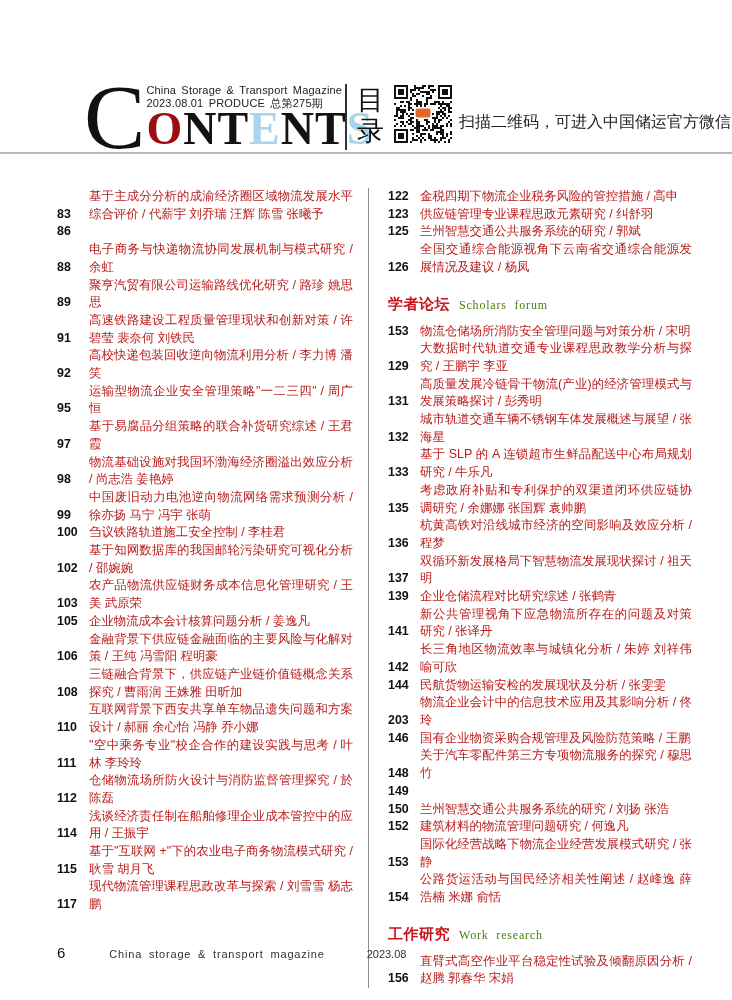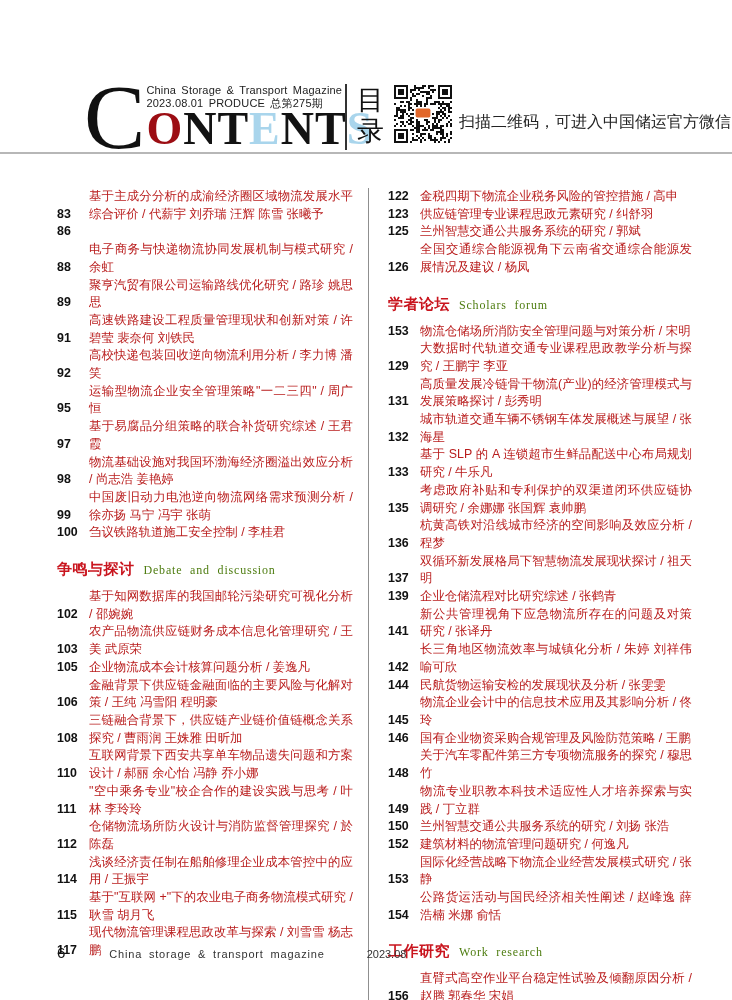--- a/index.html
+++ b/index.html
@@ -399,21 +399,20 @@
           <span class="title">物流基础设施对我国环渤海经济圈溢出效应分析 / 尚志浩 姜艳婷</span>
         </div>
         <div class="entry">
           <span class="num">99</span>
           <span class="title">中国废旧动力电池逆向物流网络需求预测分析 / 徐亦扬 马宁 冯宇 张萌</span>
         </div>
         <div class="entry">
           <span class="num">100</span>
           <span class="title">刍议铁路轨道施工安全控制 / 李桂君</span>
         </div>
-        <div class="section-head"><span class="zh">争鸣与探讨</span><span class="en">Debate and discussion</span></div>
         <div class="entry">
           <span class="num">102</span>
           <span class="title">基于知网数据库的我国邮轮污染研究可视化分析 / 邵婉婉</span>
         </div>
         <div class="entry">
           <span class="num">103</span>
           <span class="title">农产品物流供应链财务成本信息化管理研究 / 王美 武原荣</span>
         </div>
         <div class="entry">
           <span class="num">105</span>
@@ -512,34 +511,33 @@
         </div>
         <div class="entry">
           <span class="num">142</span>
           <span class="title">长三角地区物流效率与城镇化分析 / 朱婷 刘祥伟 喻可欣</span>
         </div>
         <div class="entry">
           <span class="num">144</span>
           <span class="title">民航货物运输安检的发展现状及分析 / 张雯雯</span>
         </div>
         <div class="entry">
-          <span class="num">145</span>
+          <span class="num">203</span>
           <span class="title">物流企业会计中的信息技术应用及其影响分析 / 佟玲</span>
         </div>
         <div class="entry">
           <span class="num">146</span>
           <span class="title">国有企业物资采购合规管理及风险防范策略 / 王鹏</span>
         </div>
         <div class="entry">
           <span class="num">148</span>
           <span class="title">关于汽车零配件第三方专项物流服务的探究 / 穆思竹</span>
         </div>
         <div class="entry">
           <span class="num">149</span>
-          <span class="title">物流专业职教本科技术适应性人才培养探索与实践 / 丁立群</span>
         </div>
         <div class="entry">
           <span class="num">150</span>
           <span class="title">兰州智慧交通公共服务系统的研究 / 刘扬 张浩</span>
         </div>
         <div class="entry">
           <span class="num">152</span>
           <span class="title">建筑材料的物流管理问题研究 / 何逸凡</span>
         </div>
         <div class="entry">

